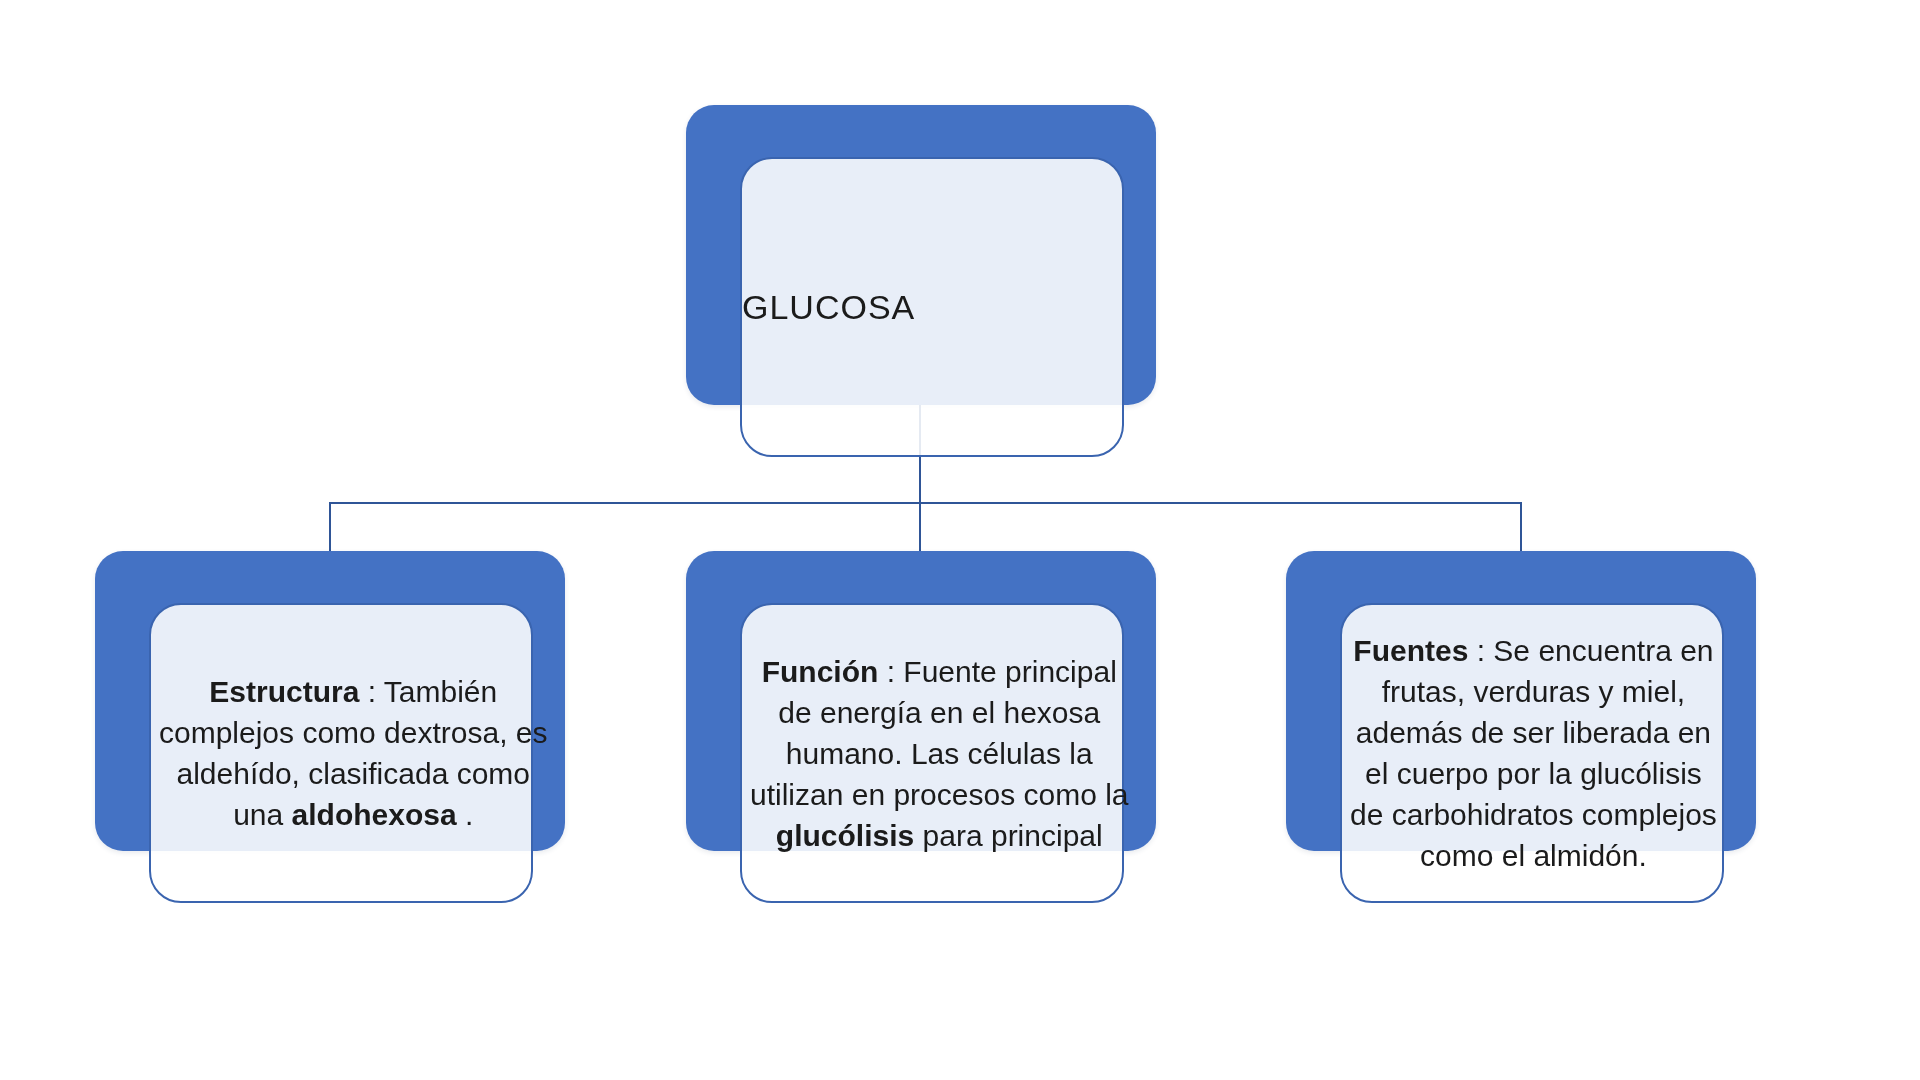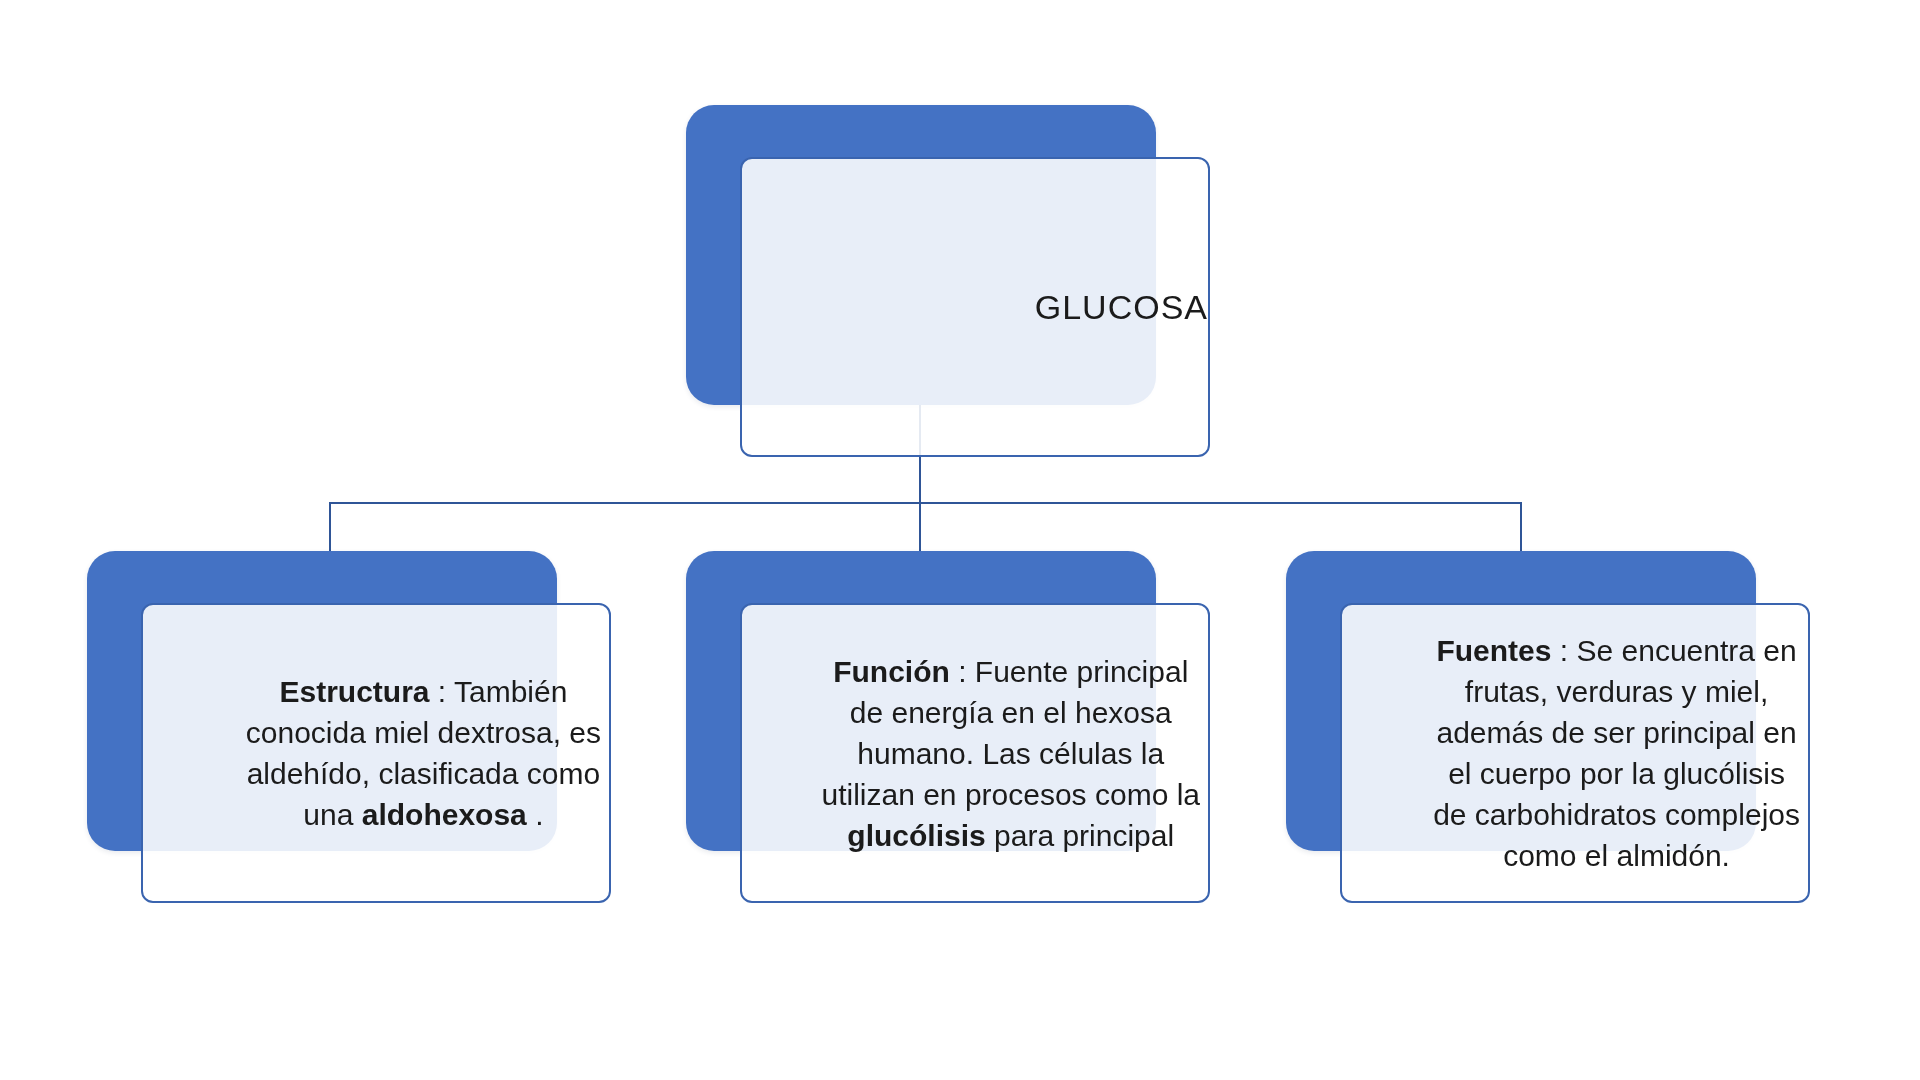--- a/index.html
+++ b/index.html
@@ -35,47 +35,47 @@
     left: 0; top: 0;
     width: 470px; height: 300px;
     background: var(--node_fill, #4472c4);
     border-radius: 28px;
     box-shadow: 0 2px 5px rgba(30, 50, 90, 0.10);
     z-index: 2;
   }
   .node .front {
     position: absolute;
     left: 54px; top: 52px;
-    width: 470px; height: 300px;
+    width: 384px; height: 300px;
     background: rgba(255, 255, 255, 0.88);
     border: 2px solid var(--node_border, #3a64af);
-    border-radius: 12px;
+    border-radius: 32px;
     box-sizing: border-box;
     z-index: 3;
     display: flex;
     align-items: center;
-    justify-content: flex-end;
+    justify-content: flex-start;
   }
   .node-title {
     font-size: 34px;
     letter-spacing: 1px;
     text-align: center;
   }
   .node-text {
     text-align: center;
     font-size: 30px;
     line-height: 41px;
     padding: 0 8px;
   }
   .node-text .tline { white-space: nowrap; }
   .node-text b { font-weight: 700; }
 
   
   .node.root  { left: 686px;  top: 105px; }
-  .node.left  { left: 87px;   top: 551px; }
+  .node.left  { left: 95px;   top: 551px; }
   .node.mid   { left: 686px;  top: 551px; }
   .node.right { left: 1286px; top: 551px; padding-left: 48px; }
 </style>
 </head>
 <body>
 
 <div class="stage" style="--node_fill: #4472c4; --node_border: #3a64af; --node_overlay_tint: #e9eef8; --connector: #2f5597; --text: #1b1b1b; --background: #ffffff;">
 
   <div class="connector v" style="left:919px; top:400px; height:102px;"></div>
   <div class="connector h" style="left:329px; top:502px; width:1193px;"></div>
@@ -88,21 +88,21 @@
     <div class="front">
       <div class="node-title">GLUCOSA</div>
     </div>
   </div>
 
   <div class="node left">
     <div class="back"></div>
     <div class="front">
       <div class="node-text">
           <div class="tline"><b>Estructura</b><span> : También</span></div>
-          <div class="tline"><span>conocida miel dextrosa, es</span></div>
+          <div class="tline"><span>complejos como dextrosa, es</span></div>
           <div class="tline"><span>aldehído, clasificada como</span></div>
           <div class="tline"><span>una </span><b>aldohexosa</b><span> .</span></div>
         </div>
     </div>
   </div>
 
   <div class="node mid">
     <div class="back"></div>
     <div class="front">
       <div class="node-text">
@@ -114,21 +114,21 @@
         </div>
     </div>
   </div>
 
   <div class="node right">
     <div class="back"></div>
     <div class="front">
       <div class="node-text">
           <div class="tline"><b>Fuentes</b><span> : Se encuentra en</span></div>
           <div class="tline"><span>frutas, verduras y miel,</span></div>
-          <div class="tline"><span>además de ser principal en</span></div>
+          <div class="tline"><span>además de ser liberada en</span></div>
           <div class="tline"><span>el cuerpo por la glucólisis</span></div>
           <div class="tline"><span>de carbohidratos complejos</span></div>
           <div class="tline"><span>como el almidón.</span></div>
         </div>
     </div>
   </div>
 
 </div>
 
 </body></html>

